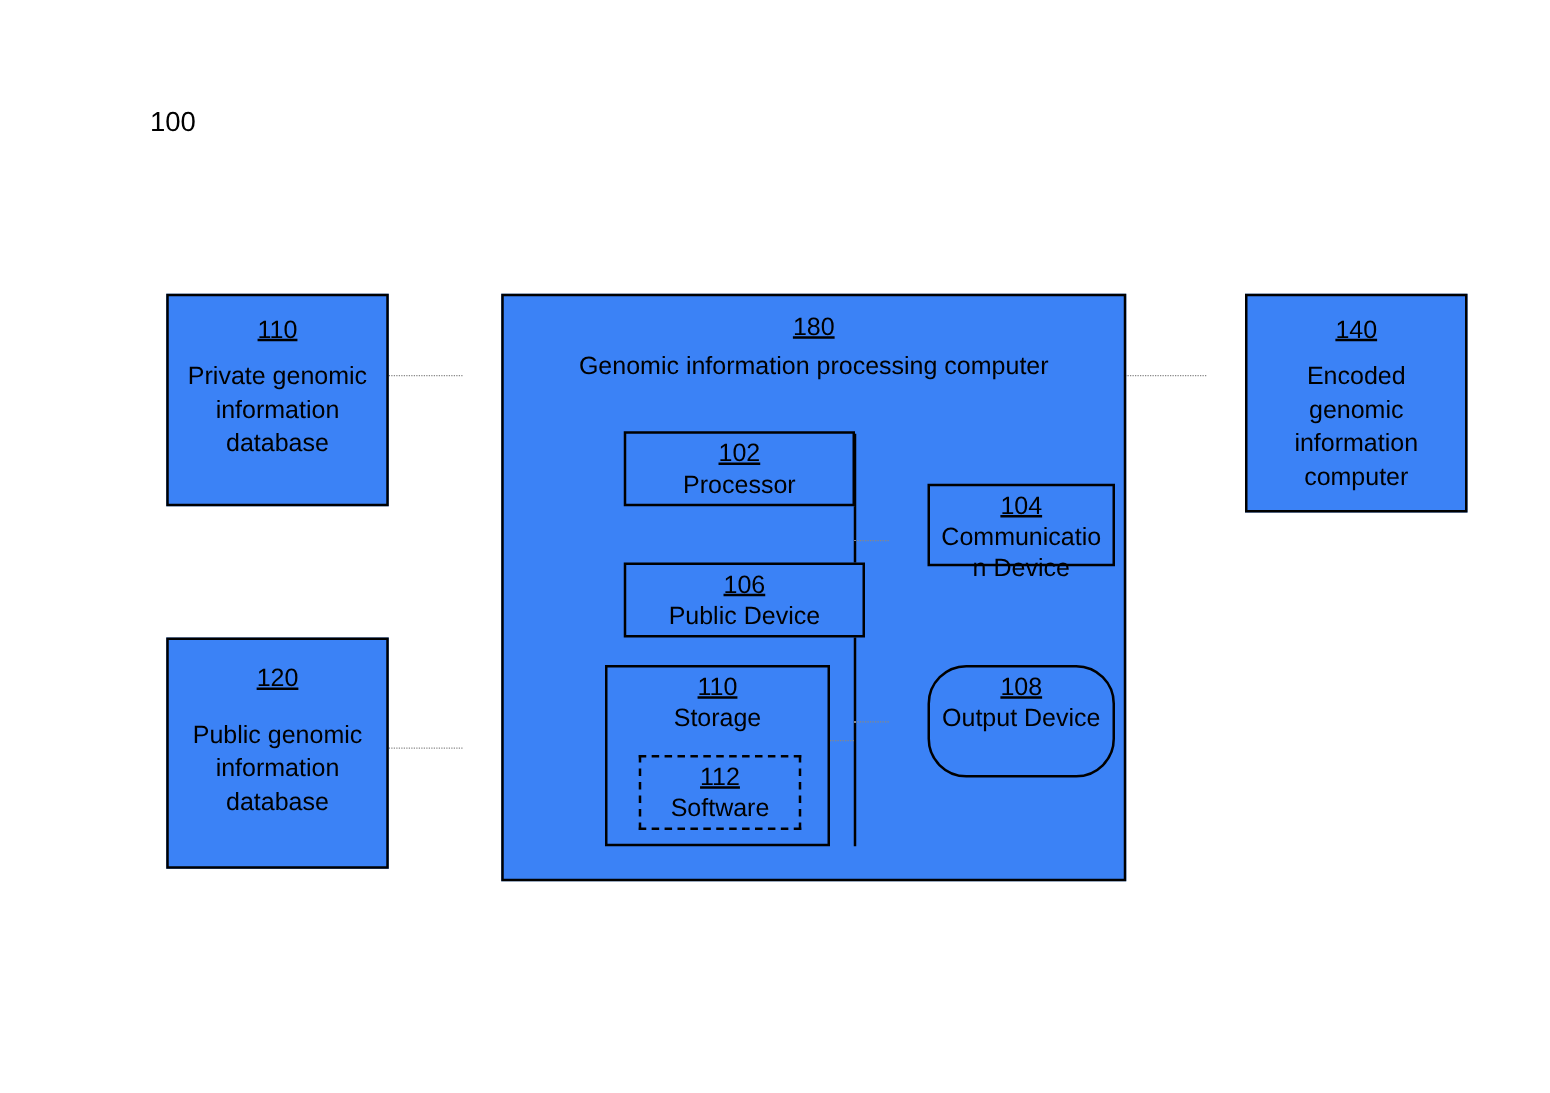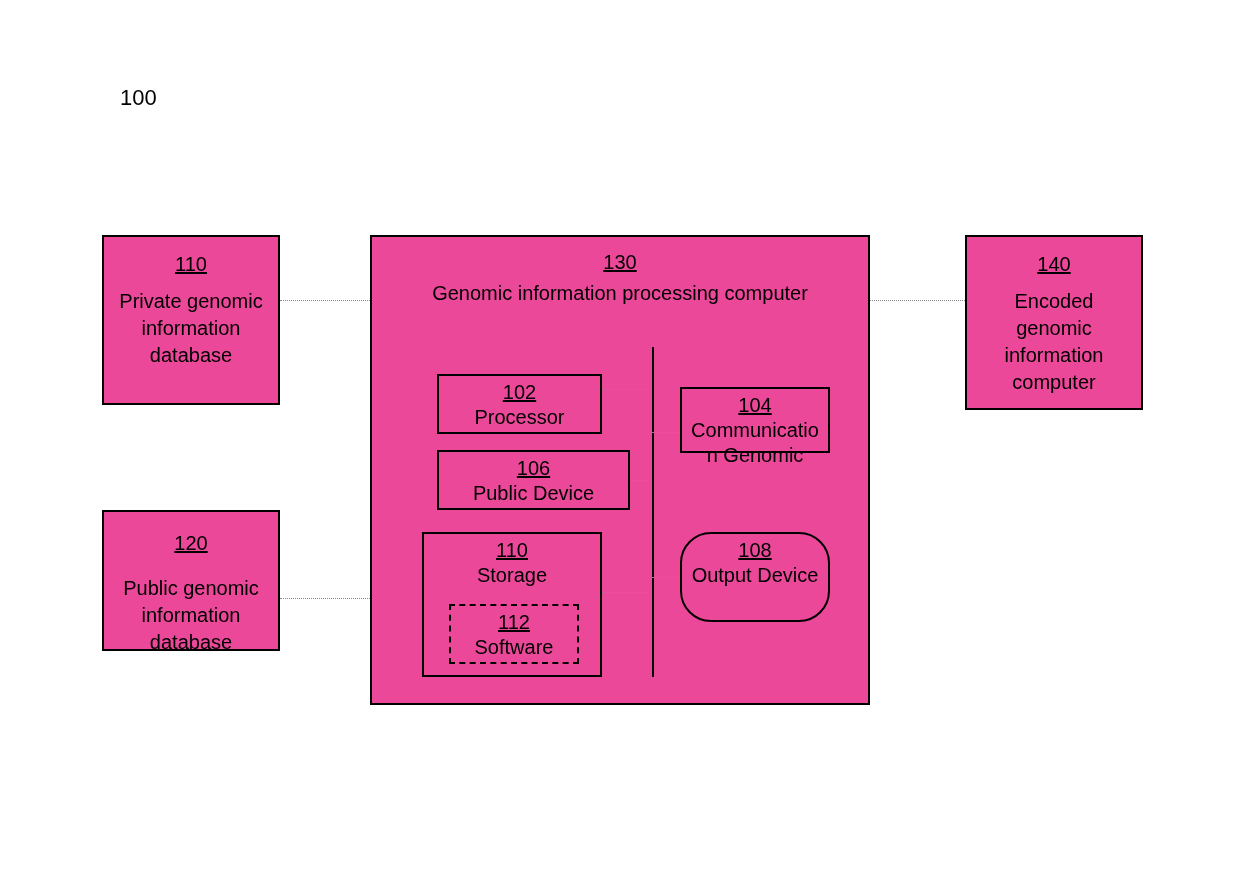--- a/index.html
+++ b/index.html
@@ -13,23 +13,24 @@
     color: #000;
   }
   .canvas {
     position: relative;
     width: 1240px;
     height: 874px;
   }
   .box {
     position: absolute;
     border: 2px solid #000;
-    background: #ec4899;
+    background: #3b82f6;
     text-align: center;
     box-sizing: border-box;
+    margin-left: 31px;
   }
   .ref {
     text-decoration: underline;
     display: block;
   }
   .label {
     display: block;
   }
   .fig-number {
     position: absolute;
@@ -69,46 +70,46 @@
   <div class="connector" style="left:280px; top:300px; width:90px;"></div>
   <div class="connector" style="left:280px; top:598px; width:90px;"></div>
   <div class="connector" style="left:870px; top:300px; width:95px;"></div>
 
   <div class="box" style="left:102px; top:235px; width:178px; height:170px; padding-top:14px; line-height:1.35;">
     <span class="ref">110</span>
     <div style="height:10px;"></div>
     <span class="label" style="padding:0 12px;">Private genomic information database</span>
   </div>
 
-  <div class="box" style="left:102px; top:510px; width:178px; height:141px; padding-top:18px; line-height:1.35;">
+  <div class="box" style="left:102px; top:510px; width:178px; height:185px; padding-top:18px; line-height:1.35;">
     <span class="ref">120</span>
     <div style="height:18px;"></div>
     <span class="label" style="padding:0 12px;">Public genomic information database</span>
   </div>
 
   <div class="box" style="left:965px; top:235px; width:178px; height:175px; padding-top:14px; line-height:1.35;">
     <span class="ref">140</span>
     <div style="height:10px;"></div>
     <span class="label" style="padding:0 12px;">Encoded genomic information computer</span>
   </div>
 
   <div class="box" style="left:370px; top:235px; width:500px; height:470px; padding-top:14px;">
-    <span class="ref">130</span>
+    <span class="ref">180</span>
     <div style="height:8px;"></div>
     <span class="label">Genomic information processing computer</span>
 
     <div class="bus-line" style="left:280px; top:110px; height:330px;"></div>
 
     <div class="bus-h" style="left:230px; top:152px; width:50px;"></div>
     <div class="bus-h" style="left:230px; top:243px; width:50px;"></div>
     <div class="bus-h" style="left:230px; top:355px; width:50px;"></div>
     <div class="bus-h" style="left:280px; top:195px; width:28px;"></div>
     <div class="bus-h" style="left:280px; top:340px; width:28px;"></div>
 
-    <div class="box" style="left:65px; top:137px; width:165px; height:60px; padding-top:4px; line-height:1.25;">
+    <div class="box" style="left:65px; top:108px; width:185px; height:60px; padding-top:4px; line-height:1.25;">
       <span class="ref">102</span>
       <span class="label">Processor</span>
     </div>
 
     <div class="box" style="left:65px; top:213px; width:193px; height:60px; padding-top:4px; line-height:1.25;">
       <span class="ref">106</span>
       <span class="label">Public Device</span>
     </div>
 
     <div class="box" style="left:50px; top:295px; width:180px; height:145px; padding-top:4px; line-height:1.25;">
@@ -116,21 +117,21 @@
       <span class="label">Storage</span>
 
       <div class="dashed-box" style="left:25px; top:70px; width:130px; height:60px; padding-top:4px; line-height:1.25;">
         <span class="ref">112</span>
         <span class="label">Software</span>
       </div>
     </div>
 
     <div class="box" style="left:308px; top:150px; width:150px; height:66px; padding-top:4px; line-height:1.25;">
       <span class="ref">104</span>
-      <span class="label" style="padding:0 4px; word-break:break-word;">Communication Genomic</span>
+      <span class="label" style="padding:0 4px; word-break:break-word;">Communication Device</span>
     </div>
 
     <div class="box" style="left:308px; top:295px; width:150px; height:90px; padding-top:4px; line-height:1.25;border-radius:31px;">
       <span class="ref">108</span>
       <span class="label" style="padding:0 4px;">Output Device</span>
     </div>
 
   </div>
 
 </div>

